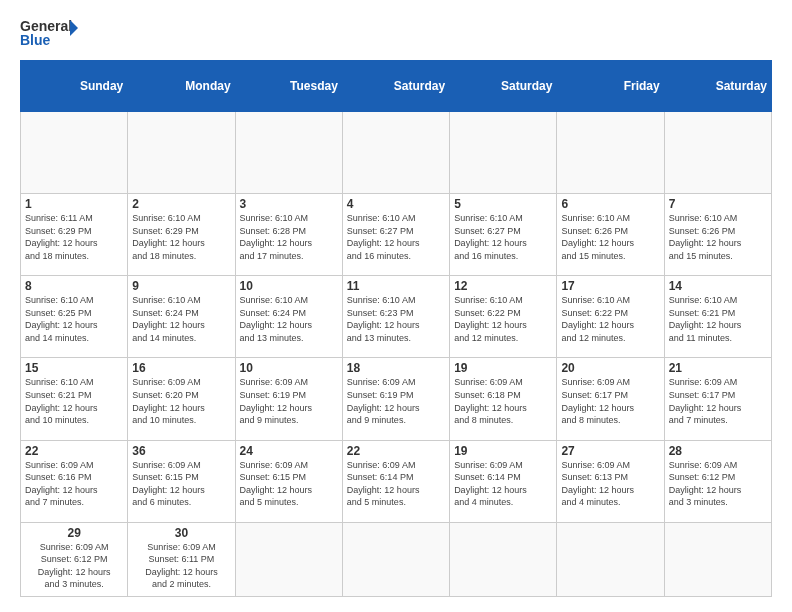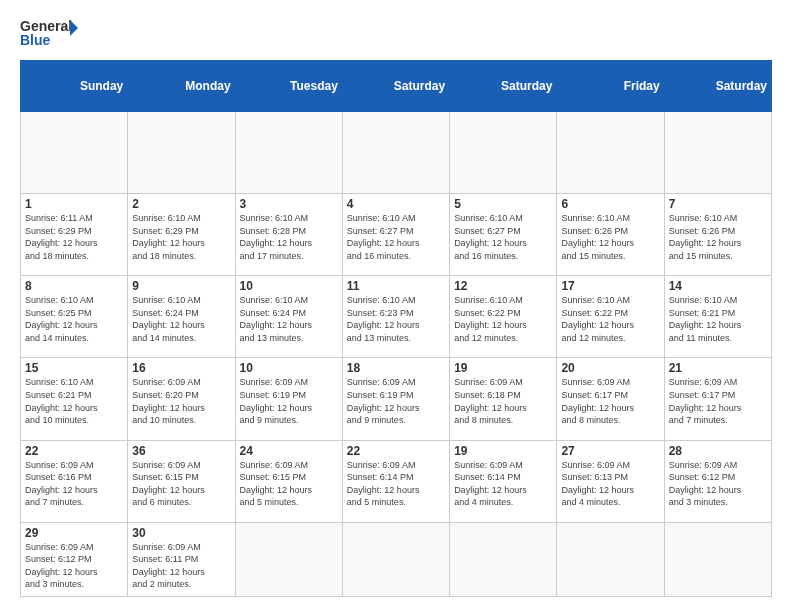--- a/index.html
+++ b/index.html
@@ -74,20 +74,21 @@
       display: block;
       margin-bottom: 1px;
     }
     .day-info {
       font-size: 9px;
       color: #444;
       line-height: 1.4;
     }
     tr:last-child td {
       height: 70px;
+      text-align: center;
     }
   </style>
 </head>
 <body>
 
 <div class="page">
   <div class="header">
     <div class="logo">
         <svg width="60" height="35" viewBox="0 0 60 35">
           <text x="0" y="16" font-size="14" font-weight="bold" fill="#333" font-family="Arial">General</text>

